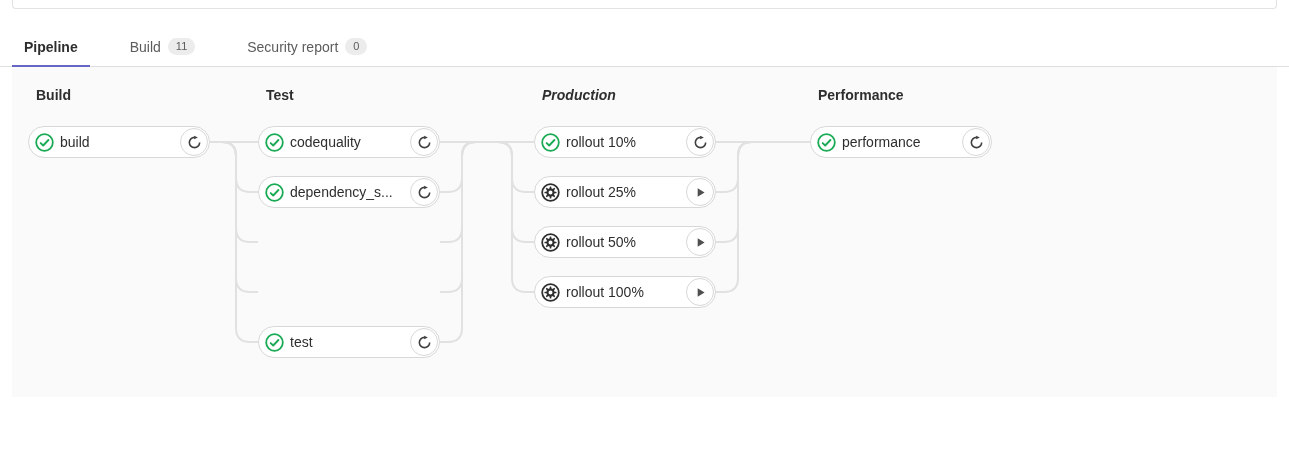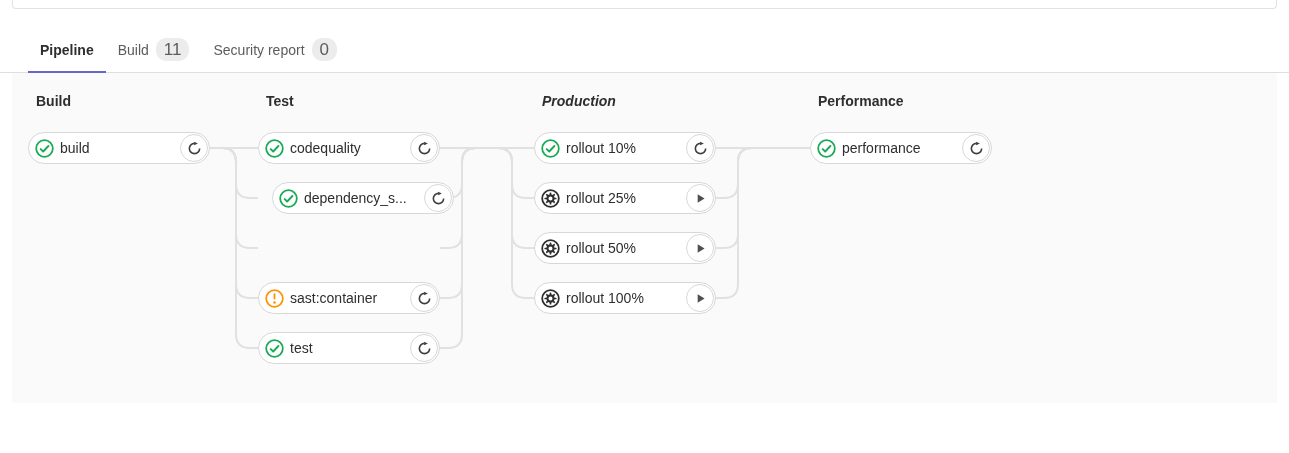--- a/index.html
+++ b/index.html
@@ -8,36 +8,37 @@
     background: #fff; color: #2e2e2e;
     font-family: "Liberation Sans", sans-serif;
   }
   .top-box {
     margin: 0 12px; height: 9px;
     border: 1px solid #e2e2e2; border-top: none;
     border-radius: 0 0 4px 4px; background: #fff;
   }
   nav.tabs {
     display: flex; align-items: stretch;
-    margin-top: 19px; padding-left: 28px;
+    margin-top: 19px; padding-left: 12px;
     border-bottom: 1px solid #dfdfdf;
+    gap: 28px;
   }
   .tab {
     display: flex; align-items: center;
     padding: 10px 12px; font-size: 14px; color: #5c5c5c;
     text-decoration: none; cursor: pointer;
     border-bottom: 2px solid transparent; margin-bottom: -1px;
   }
   .tab.active {
     font-weight: 700; color: #2e2e2e;
     border-bottom-color: var(--accent, #6666c4);
   }
   .badge {
     margin-left: 7px; background: #ececec; color: #5c5c5c;
-    font-size: 17px; line-height: 1; padding: 3px 8px;
+    font-size: 11px; line-height: 1; padding: 3px 8px;
     border-radius: 10px;
   }
   .graph {
     position: relative; margin: 0 12px; height: 330px;
     background: var(--graph_bg, #fafafa); overflow: hidden;
   }
   #connectors { position: absolute; left: 0; top: 0; }
   #connectors path {
     fill: none; stroke: var(--connector, #e1e1e1); stroke-width: 2;
   }
@@ -128,44 +129,28 @@
         </svg>
       </span>
       <span class="job-label">codequality</span>
       <button class="action">
         <svg width="15" height="15" viewBox="0 0 16 16">
           <path d="M13.5 8 A5.5 5.5 0 1 1 8 2.5" fill="none" style="stroke:#3f3f3f" stroke-width="1.7"></path>
           <path d="M7.6 0.7 L11.6 2.6 L7.6 4.5 Z" style="fill:#3f3f3f"></path>
         </svg>
       </button>
     </div>
-    <div class="pill" style="left: 260px; top: 109px;">
+    <div class="pill" style="left: 246px; top: 109px;">
       <span class="status">
         <svg width="19" height="19" viewBox="0 0 16 16">
           <circle cx="8" cy="8" r="7" fill="#fff" style="stroke:#1aaa55" stroke-width="1.5"></circle>
           <path d="M4.8 8.5 L6.9 10.5 L11.3 5.9" fill="none" style="stroke:#1aaa55" stroke-width="1.6" stroke-linecap="round" stroke-linejoin="round"></path>
         </svg>
       </span>
       <span class="job-label">dependency_s...</span>
-      <button class="action">
-        <svg width="15" height="15" viewBox="0 0 16 16">
-          <path d="M13.5 8 A5.5 5.5 0 1 1 8 2.5" fill="none" style="stroke:#3f3f3f" stroke-width="1.7"></path>
-          <path d="M7.6 0.7 L11.6 2.6 L7.6 4.5 Z" style="fill:#3f3f3f"></path>
-        </svg>
-      </button>
-    </div>
-    <div class="pill" style="left: 246px; top: 209px;">
-      <span class="status">
-        <svg width="19" height="19" viewBox="0 0 16 16">
-          <circle cx="8" cy="8" r="7" fill="#fff" style="stroke:#fc9403" stroke-width="1.5"></circle>
-          <rect x="7.25" y="3.6" width="1.5" height="5.2" rx="0.75" style="fill:#fc9403"></rect>
-          <circle cx="8" cy="11.4" r="1.1" style="fill:#fc9403"></circle>
-        </svg>
-      </span>
-      <span class="job-label">sast:container</span>
       <button class="action">
         <svg width="15" height="15" viewBox="0 0 16 16">
           <path d="M13.5 8 A5.5 5.5 0 1 1 8 2.5" fill="none" style="stroke:#3f3f3f" stroke-width="1.7"></path>
           <path d="M7.6 0.7 L11.6 2.6 L7.6 4.5 Z" style="fill:#3f3f3f"></path>
         </svg>
       </button>
     </div>
     <div class="pill" style="left: 246px; top: 259px;">
       <span class="status">
         <svg width="19" height="19" viewBox="0 0 16 16">

